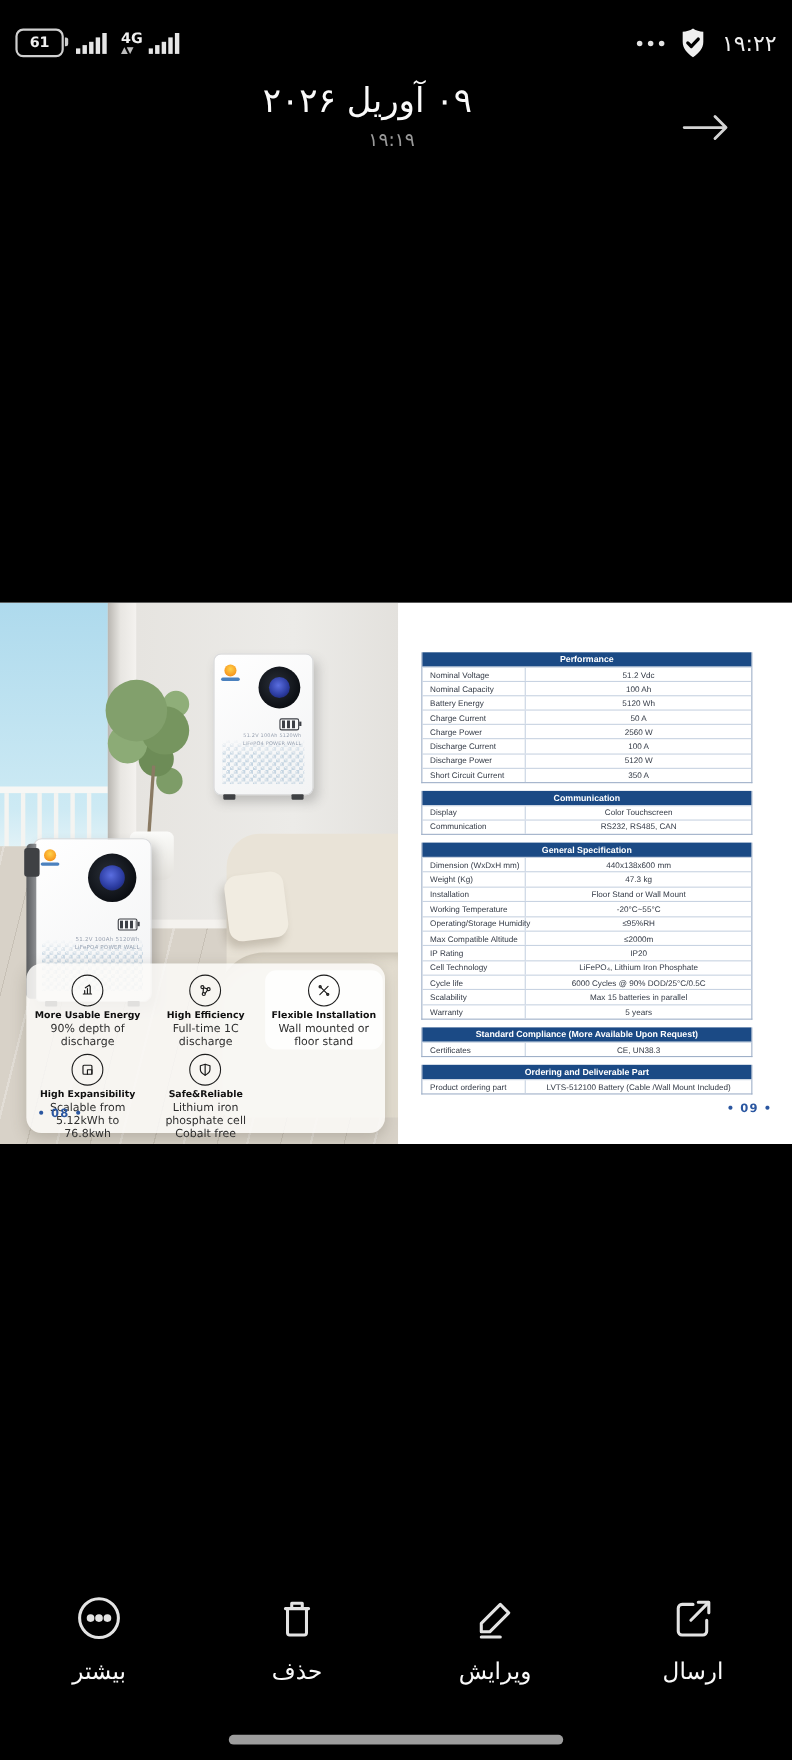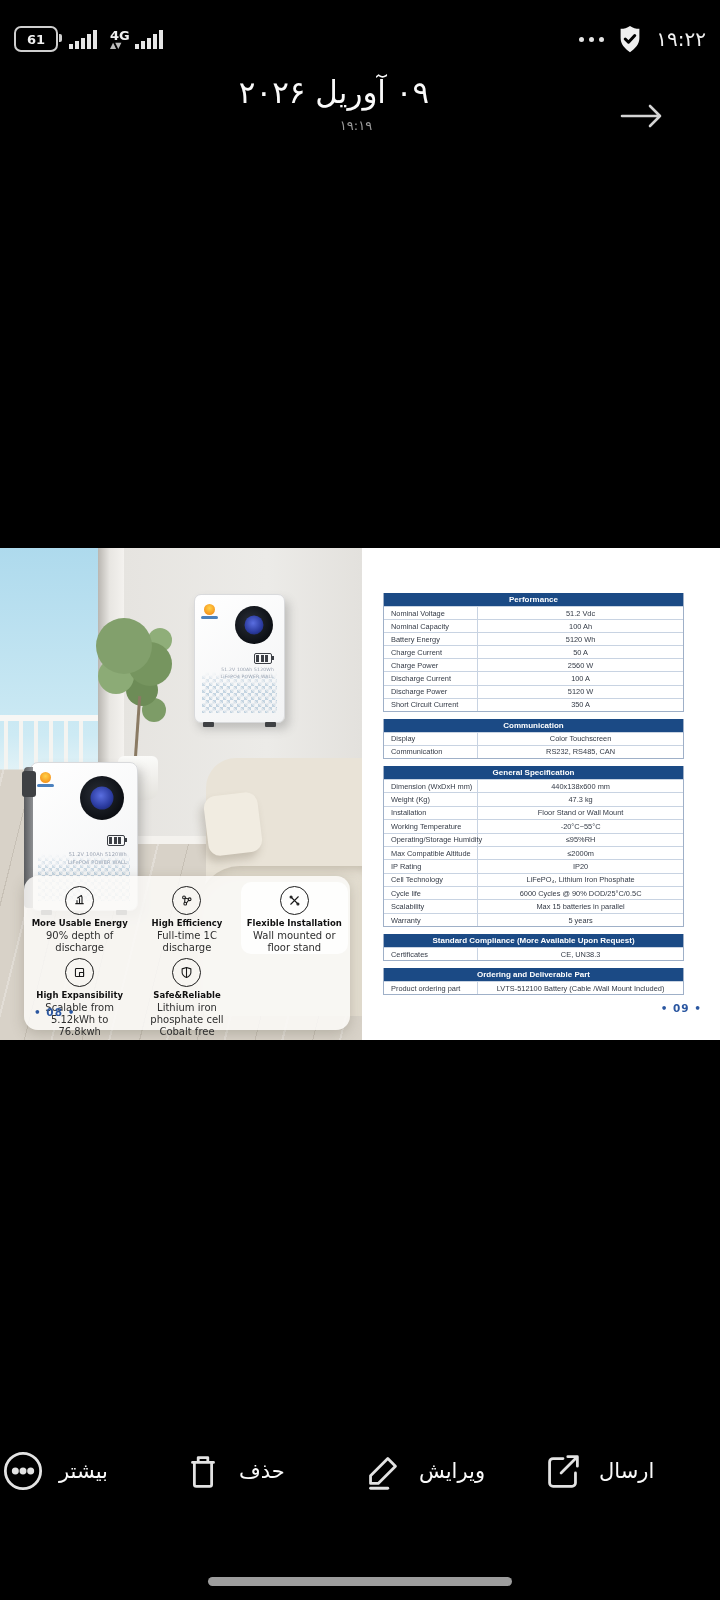--- a/index.html
+++ b/index.html
@@ -16,21 +16,21 @@
   .fourg{display:flex;flex-direction:column;align-items:flex-start;line-height:1;margin-right:-6px;}
   .fourg .lbl{color:#f0f0f0;font-size:13px;font-weight:bold;}
   .fourg .arr{color:#bdbdbd;font-size:8px;letter-spacing:-1px;}
   .dots{display:flex;gap:5px;}
   .dots i{width:5px;height:5px;border-radius:50%;background:#e3e3e3;}
   .sb-time{color:#efefef;font-size:20px;direction:rtl;}
 
   
   .hdr-date{position:absolute;top:74px;left:14px;width:640px;text-align:center;color:#fafafa;
             font-size:31px;direction:rtl;}
-  .hdr-time{position:absolute;top:118px;left:0;width:712px;text-align:center;color:#9a9a9a;font-size:13px;direction:rtl;}
+  .hdr-time{position:absolute;top:118px;left:0;width:712px;text-align:center;color:#9a9a9a;font-size:17px;direction:rtl;}
   .hdr-back{position:absolute;top:96px;right:52px;width:52px;height:40px;display:flex;align-items:center;justify-content:center;}
 
   
   .photo{position:absolute;top:548px;left:0;width:720px;height:492px;display:flex;background:#fff;}
   .page-left{position:relative;width:362px;height:100%;overflow:hidden;background:#eae8e5;}
   .page-right{position:relative;width:358px;height:100%;background:#ffffff;}
 
   
   .sky{position:absolute;left:0;top:0;width:98px;height:100%;
        background:linear-gradient(#aedaed 0%,#cdeaf4 38%,#e4f3f7 46%,#2fa9cc 47%,#45b6d4 58%,#bcd2c8 59%,#cdd8cc 100%);}
@@ -113,21 +113,21 @@
   .section{margin-top:7px;border:1px solid #9fb0c8;border-top:none;}
   .sec-h{height:13px;background:#1b4a85;color:#fff;font-weight:bold;font-size:8px;display:flex;align-items:center;justify-content:center;}
   .spec-row{display:flex;height:12.1px;border-top:1px solid #c8d3e2;}
   .section.tall .spec-row{height:12.4px;}
   .spec-row .lab{width:31.5%;border-right:1px solid #c8d3e2;display:flex;align-items:center;padding-left:7px;
                  color:#333a46;font-size:7.4px;box-sizing:border-box;white-space:nowrap;}
   .spec-row .val{flex:1;display:flex;align-items:center;justify-content:center;color:#333a46;font-size:7.4px;white-space:nowrap;}
 
   
   .toolbar{position:absolute;left:0;top:1448px;width:720px;display:flex;}
-  .tb-item{flex:1;display:flex;flex-direction:row;align-items:center;gap:13px;cursor:pointer;}
+  .tb-item{flex:1;display:flex;flex-direction:column;align-items:center;gap:13px;cursor:pointer;}
   .tb-item .lbl{color:#fafafa;font-size:21px;direction:rtl;}
   .homebar{position:absolute;left:208px;top:1577px;width:304px;height:9px;border-radius:5px;background:#9d9d9d;}
 </style>
 </head>
 <body>
 
 <div class="statusbar">
   <div class="sb-left">
     <div class="battery">61</div>
     <svg width="30" height="19" viewBox="0 0 30 19">

